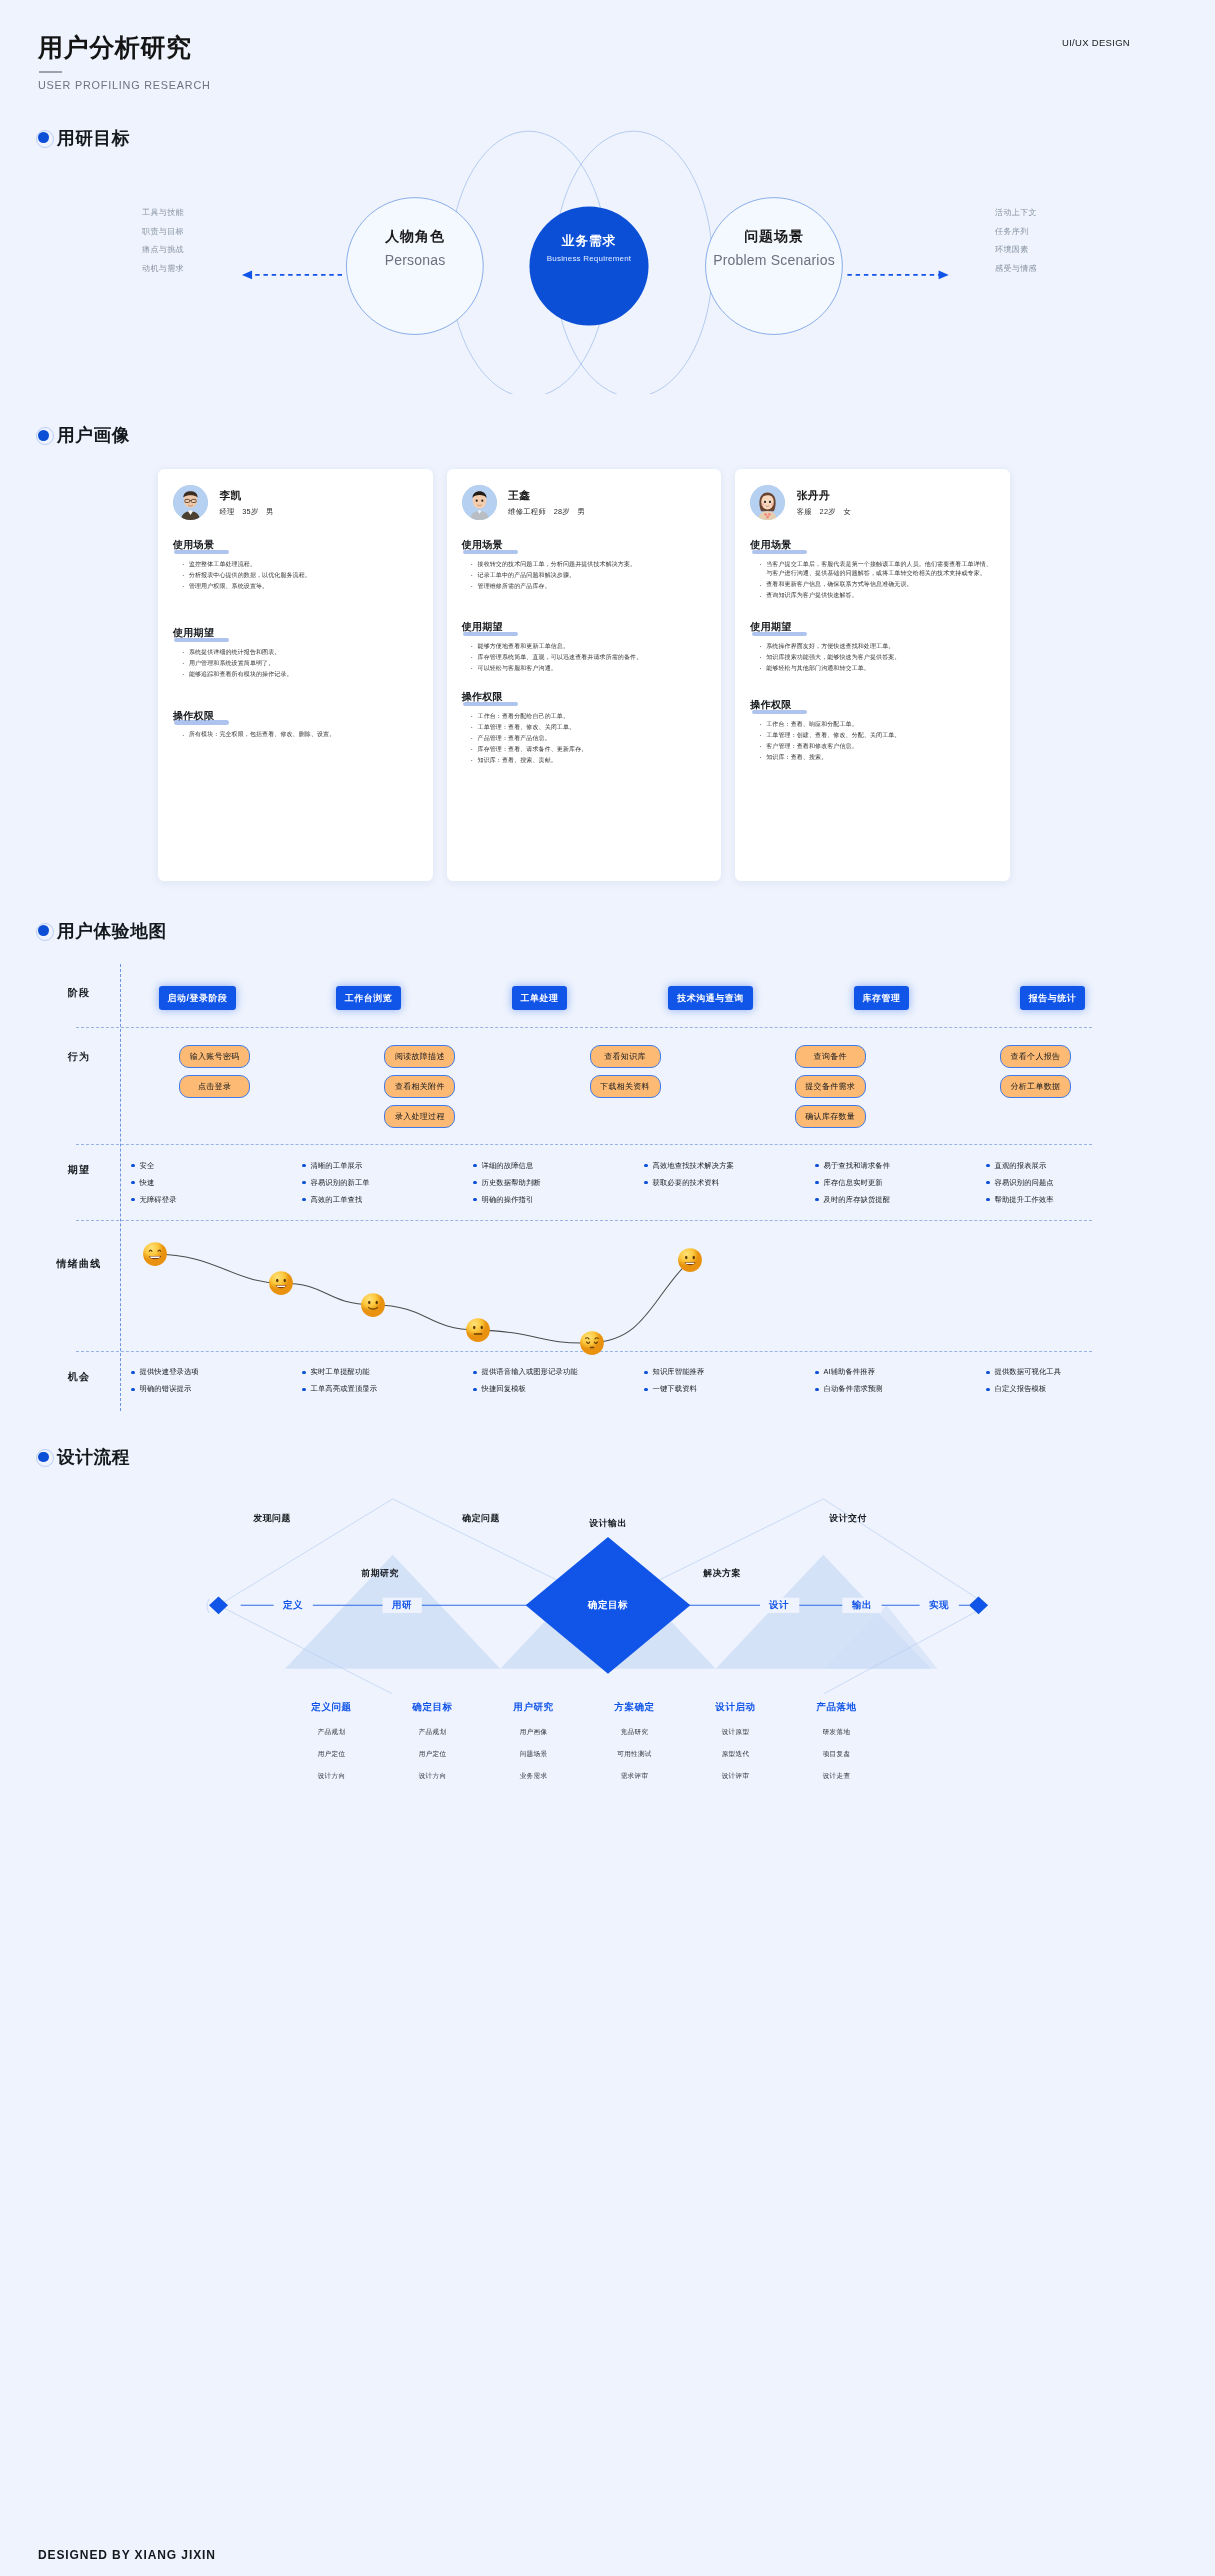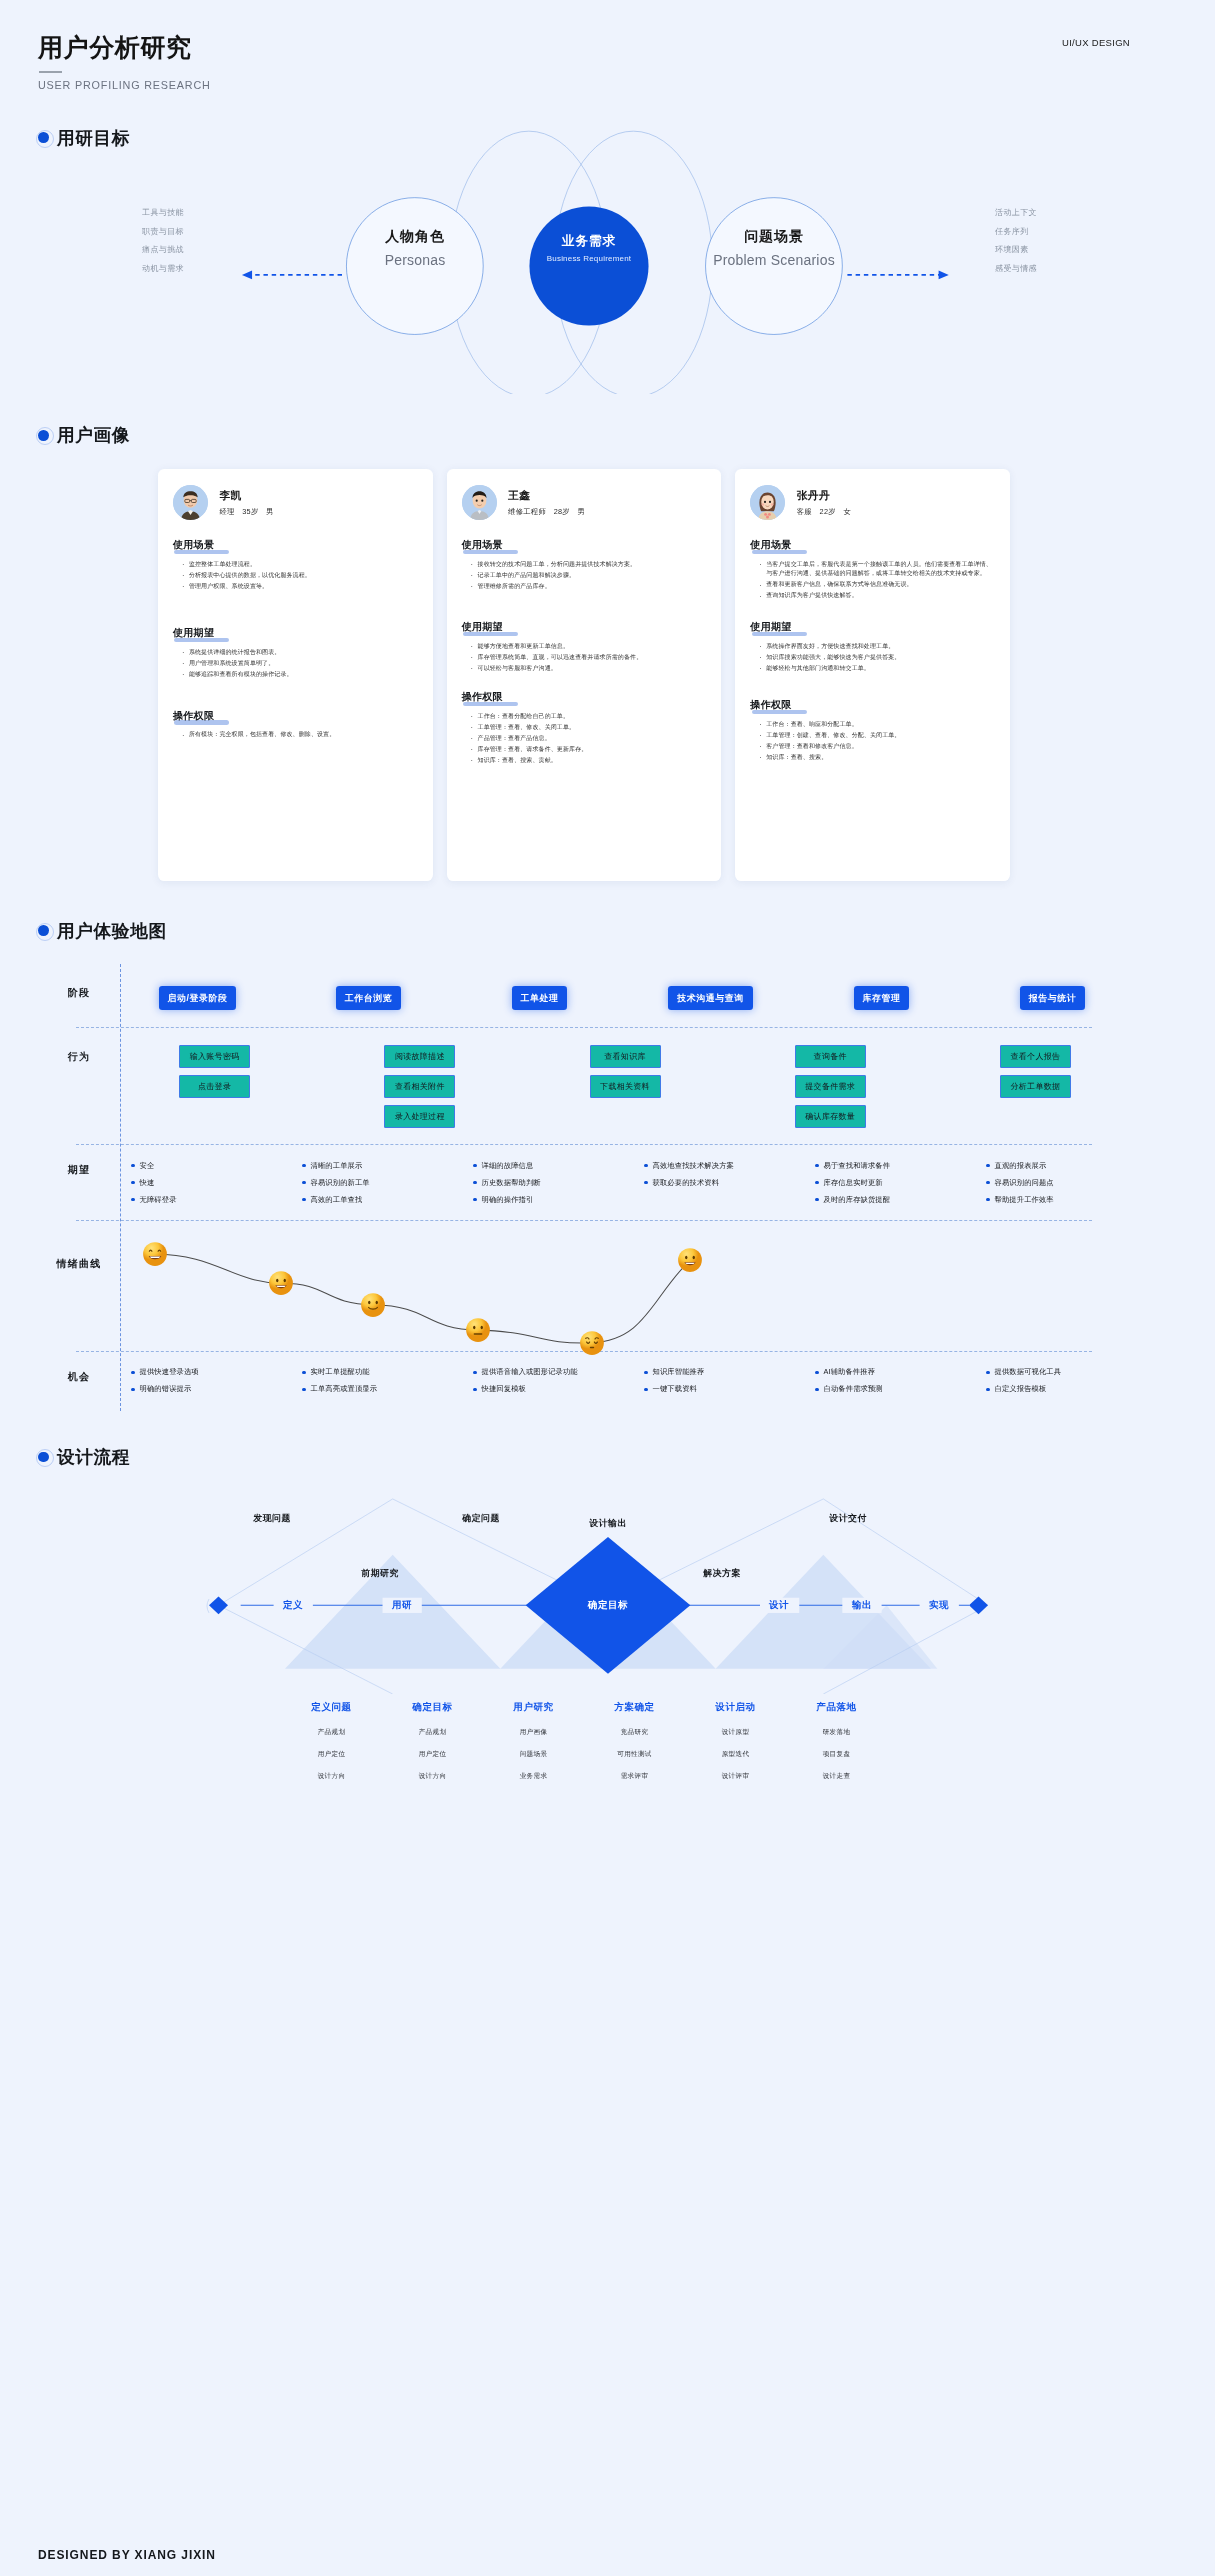--- a/index.html
+++ b/index.html
@@ -55,21 +55,21 @@
   .journey { margin-top: 21.5px; position: relative; padding: 0 38px 0 38px; }
   .j-rowlabel { width: 82px; font-size: 10px; font-weight: 700; letter-spacing: 1.3px; color: #15181c; flex: 0 0 82px; text-align: center; }
   .j-row { display: flex; align-items: flex-start; position: relative; }
   .j-cols { display: flex; flex: 1; gap: 16px; }
   .j-col { flex: 1; display: flex; flex-direction: column; align-items: center; }
 
   .j-divider { position: absolute; left: 120px; top: 0; bottom: 0; width: 0; border-left: 0.6px dashed #6b93e0; }
   .j-hline { border-top: 0.6px dashed #97b4e4; margin: 0 38px; }
 
   .stage-chip { background: #1154e8; color: #fff; font-size: 8.9px; font-weight: 700; letter-spacing: 0.6px; padding: 5.7px 8.9px; border-radius: 3.2px; box-shadow: 0 0 8.9px rgba(17,84,232,.45); white-space: nowrap; }
-  .beh-chip { border: 0.6px solid #3f7ae8; background: #14b8a6; color: #14181d; font-size: 8px; border-radius: 1px; padding: 5px 0; width: 71px; text-align: center; margin-bottom: 7px; letter-spacing: 0.3px; }
+  .beh-chip { border: 0.6px solid #3f7ae8; background: #fdba74; color: #14181d; font-size: 8px; border-radius: 10px; padding: 5px 0; width: 71px; text-align: center; margin-bottom: 7px; letter-spacing: 0.3px; }
 
   .bul-list { list-style: none; width: 100%; padding-left: 11.4px; }
   .bul-list li { font-size: 7.3px; color: #17191d; line-height: 1.1; margin-bottom: 8.9px; position: relative; padding-left: 8.2px; letter-spacing: 0.1px; }
   .bul-list li::before { content: ""; position: absolute; left: 0; top: 2.5px; width: 3.2px; height: 3.2px; border-radius: 50%; background: #0b4fd6; }
 
   .emotion-wrap { position: relative; height: 117px; }
   .emoji { position: absolute; width: 25px; height: 25px; transform: translate(-50%, -50%); }
 
   
   .flow-wrap { position: relative; height: 209px; margin-top: 16.5px; }

